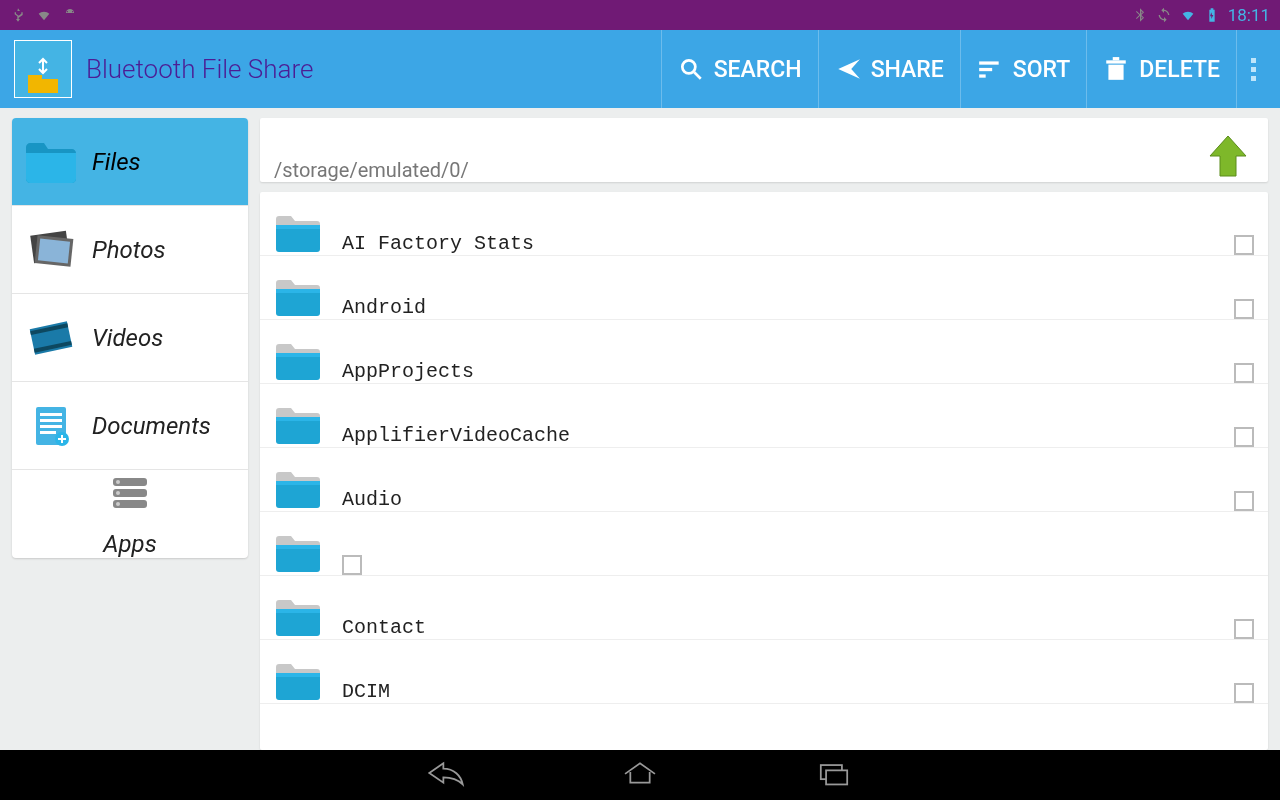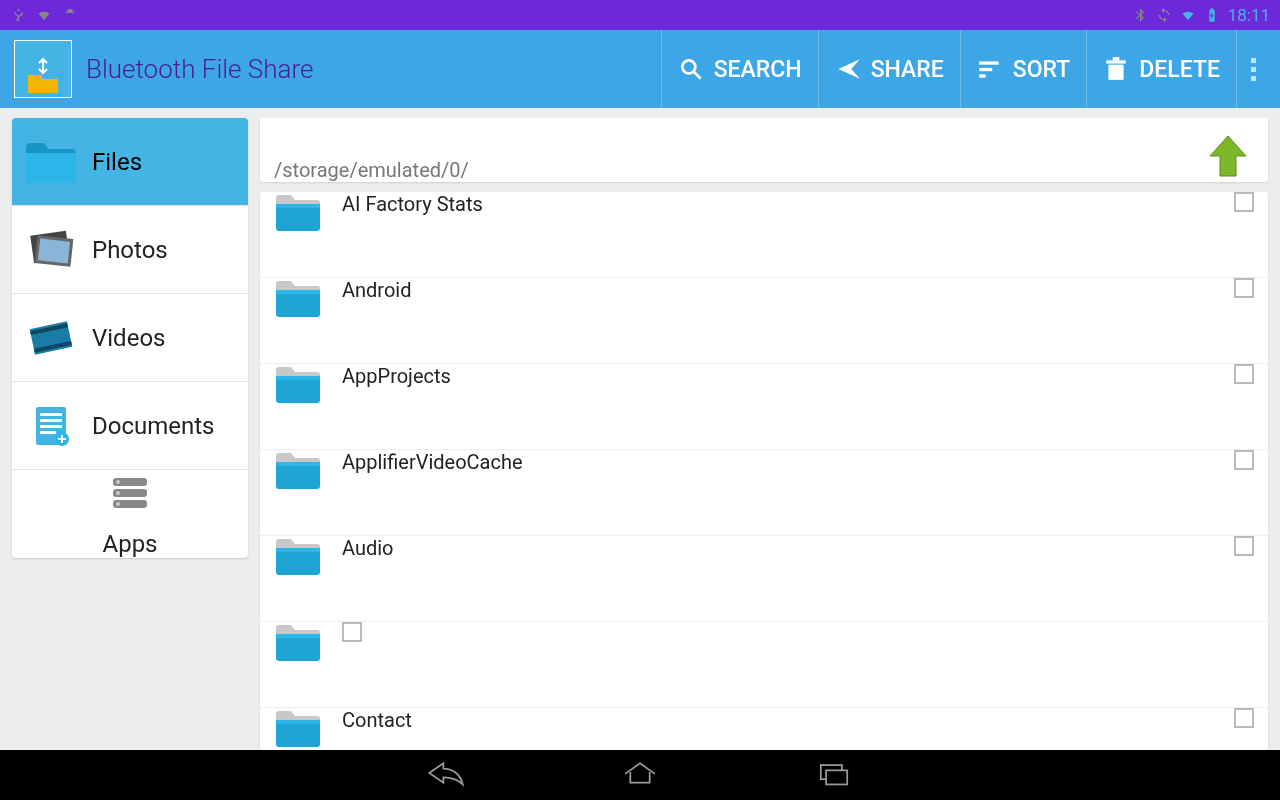--- a/index.html
+++ b/index.html
@@ -1,51 +1,51 @@
 <!DOCTYPE html>
 <html><head>
 <meta charset="utf-8">
 <style>
 * { box-sizing: border-box; margin: 0; padding: 0; }
 body { width: 1280px; height: 800px; font-family: Roboto, "Helvetica Neue", Arial, sans-serif; background: #eceeee; overflow: hidden; }
 
 
-.status-bar { height: 30px; background: #6d28d9; display: flex; align-items: center; padding: 0 10px; color: #aaa; font-size: 14px; justify-content: space-between; }
+.status-bar { height: 30px; background: #701a75; display: flex; align-items: center; padding: 0 10px; color: #aaa; font-size: 14px; justify-content: space-between; }
 .status-left { display: flex; gap: 10px; align-items: center; }
 .status-right { display: flex; gap: 8px; align-items: center; color: #44b4e4; }
 .status-icon { width: 16px; height: 16px; fill: #888; }
 
 
 .app-bar { height: 78px; background: #3ca6e6; display: flex; align-items: center; padding: 0 10px 0 0; }
 .app-icon-box { width: 58px; height: 58px; margin: 10px 14px 10px 14px; background: linear-gradient(#fff, #fff); border: 1px solid #fff; position: relative; }
 .app-icon-inner { width: 100%; height: 100%; background: #44b4e4; display: flex; align-items: flex-end; justify-content: center; }
 .app-title { color: #4c1d95; font-size: 26px; font-weight: 300; flex: 1; }
 .action-btn { display: flex; align-items: center; gap: 10px; padding: 0 16px; height: 100%; color: #fff; font-size: 23px; font-weight: 500; border-left: 1px solid rgba(255,255,255,0.25); cursor: pointer; }
 .action-btn svg { width: 26px; height: 26px; fill: #fff; }
 .overflow-btn { padding: 0 14px; display: flex; align-items: center; height: 100%; border-left: 1px solid rgba(255,255,255,0.25); cursor: pointer; }
 .overflow-dots { display: flex; flex-direction: column; gap: 4px; }
 .overflow-dots span { width: 5px; height: 5px; background: #bfe5fa; }
 
 
 .content { display: flex; height: 642px; padding: 10px 12px 0 12px; gap: 12px; }
-.sidebar { width: 236px; background: #fff; border-radius: 4px; overflow: hidden; align-self: flex-start; box-shadow: 0 1px 2px rgba(0,0,0,0.15); }
+.sidebar { width: 236px; background: #fff; border-radius: 4px; overflow: hidden; align-self: flex-start; box-shadow: 0 1px 2px rgba(0,0,0,0.15); font-style: italic; }
 .sidebar-item { display: flex; align-items: center; gap: 14px; height: 88px; padding: 0 12px; border-bottom: 1px solid #e5e5e5; cursor: pointer; }
 .sidebar-item:last-child { border-bottom: none; flex-direction: column; }
 .sidebar-item.active { background: #44b4e4; }
 .sidebar-item .si-label { font-size: 24px; color: #222; }
 .sidebar-item.active .si-label { color: #000; }
 .si-icon { width: 54px; height: 54px; display: flex; align-items: center; justify-content: center; }
 
 .main { flex: 1; display: flex; flex-direction: column; gap: 10px; }
 .path-bar { height: 64px; background: #fff; border-radius: 2px; display: flex; align-items: flex-end; padding: 0 14px; box-shadow: 0 1px 2px rgba(0,0,0,0.12); }
 .path-text { flex: 1; font-size: 20px; color: #777; }
 .up-arrow { width: 52px; height: 52px; }
 
 .file-list { flex: 1; background: #fff; border-radius: 2px; box-shadow: 0 1px 2px rgba(0,0,0,0.12); overflow-y: auto; }
-.file-row { display: flex; align-items: flex-start; height: 86px; padding: 0 14px; border-bottom: 1px solid #eee; cursor: pointer; }
+.file-row { display: flex; align-items: flex-end; height: 64px; padding: 0 14px; border-bottom: 1px solid #eee; cursor: pointer; font-family: Liberation Mono, monospace; }
 .file-row .folder-ico { width: 48px; height: 42px; margin-right: 20px; }
 .file-name { flex: 1; font-size: 20px; color: #222; }
 .checkbox { width: 20px; height: 20px; border: 2px solid #bbb; }
 
 
 .nav-bar { height: 50px; background: #000; display: flex; align-items: center; justify-content: center; gap: 150px; }
 .nav-btn { cursor: pointer; }
 .nav-btn svg { width: 44px; height: 30px; fill: none; stroke: #aaa; stroke-width: 2; }
 
 .clock { font-size: 17px; color: #44b4e4; }

